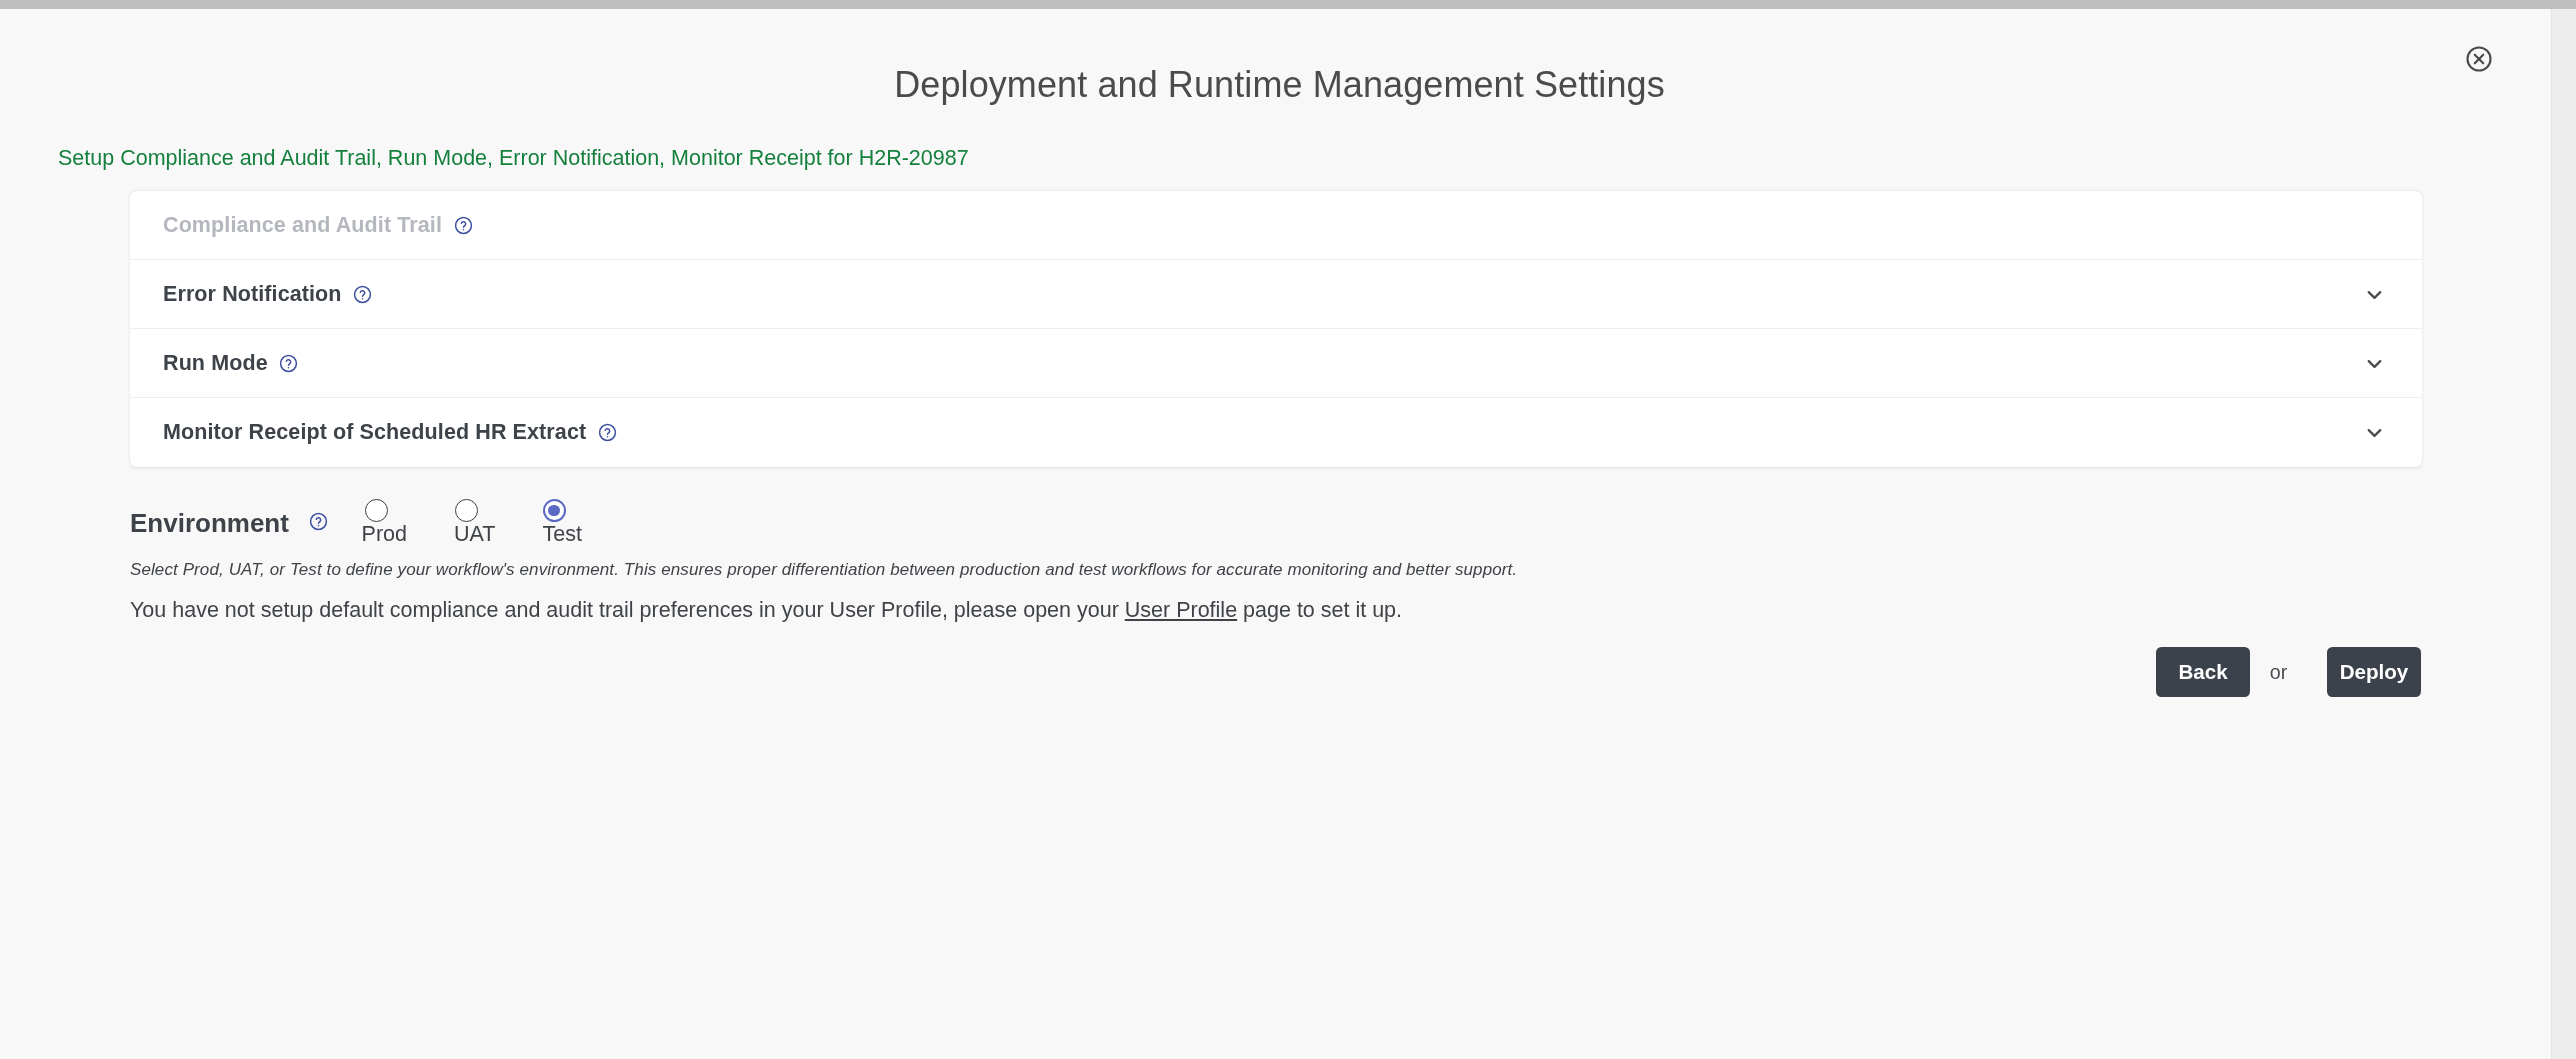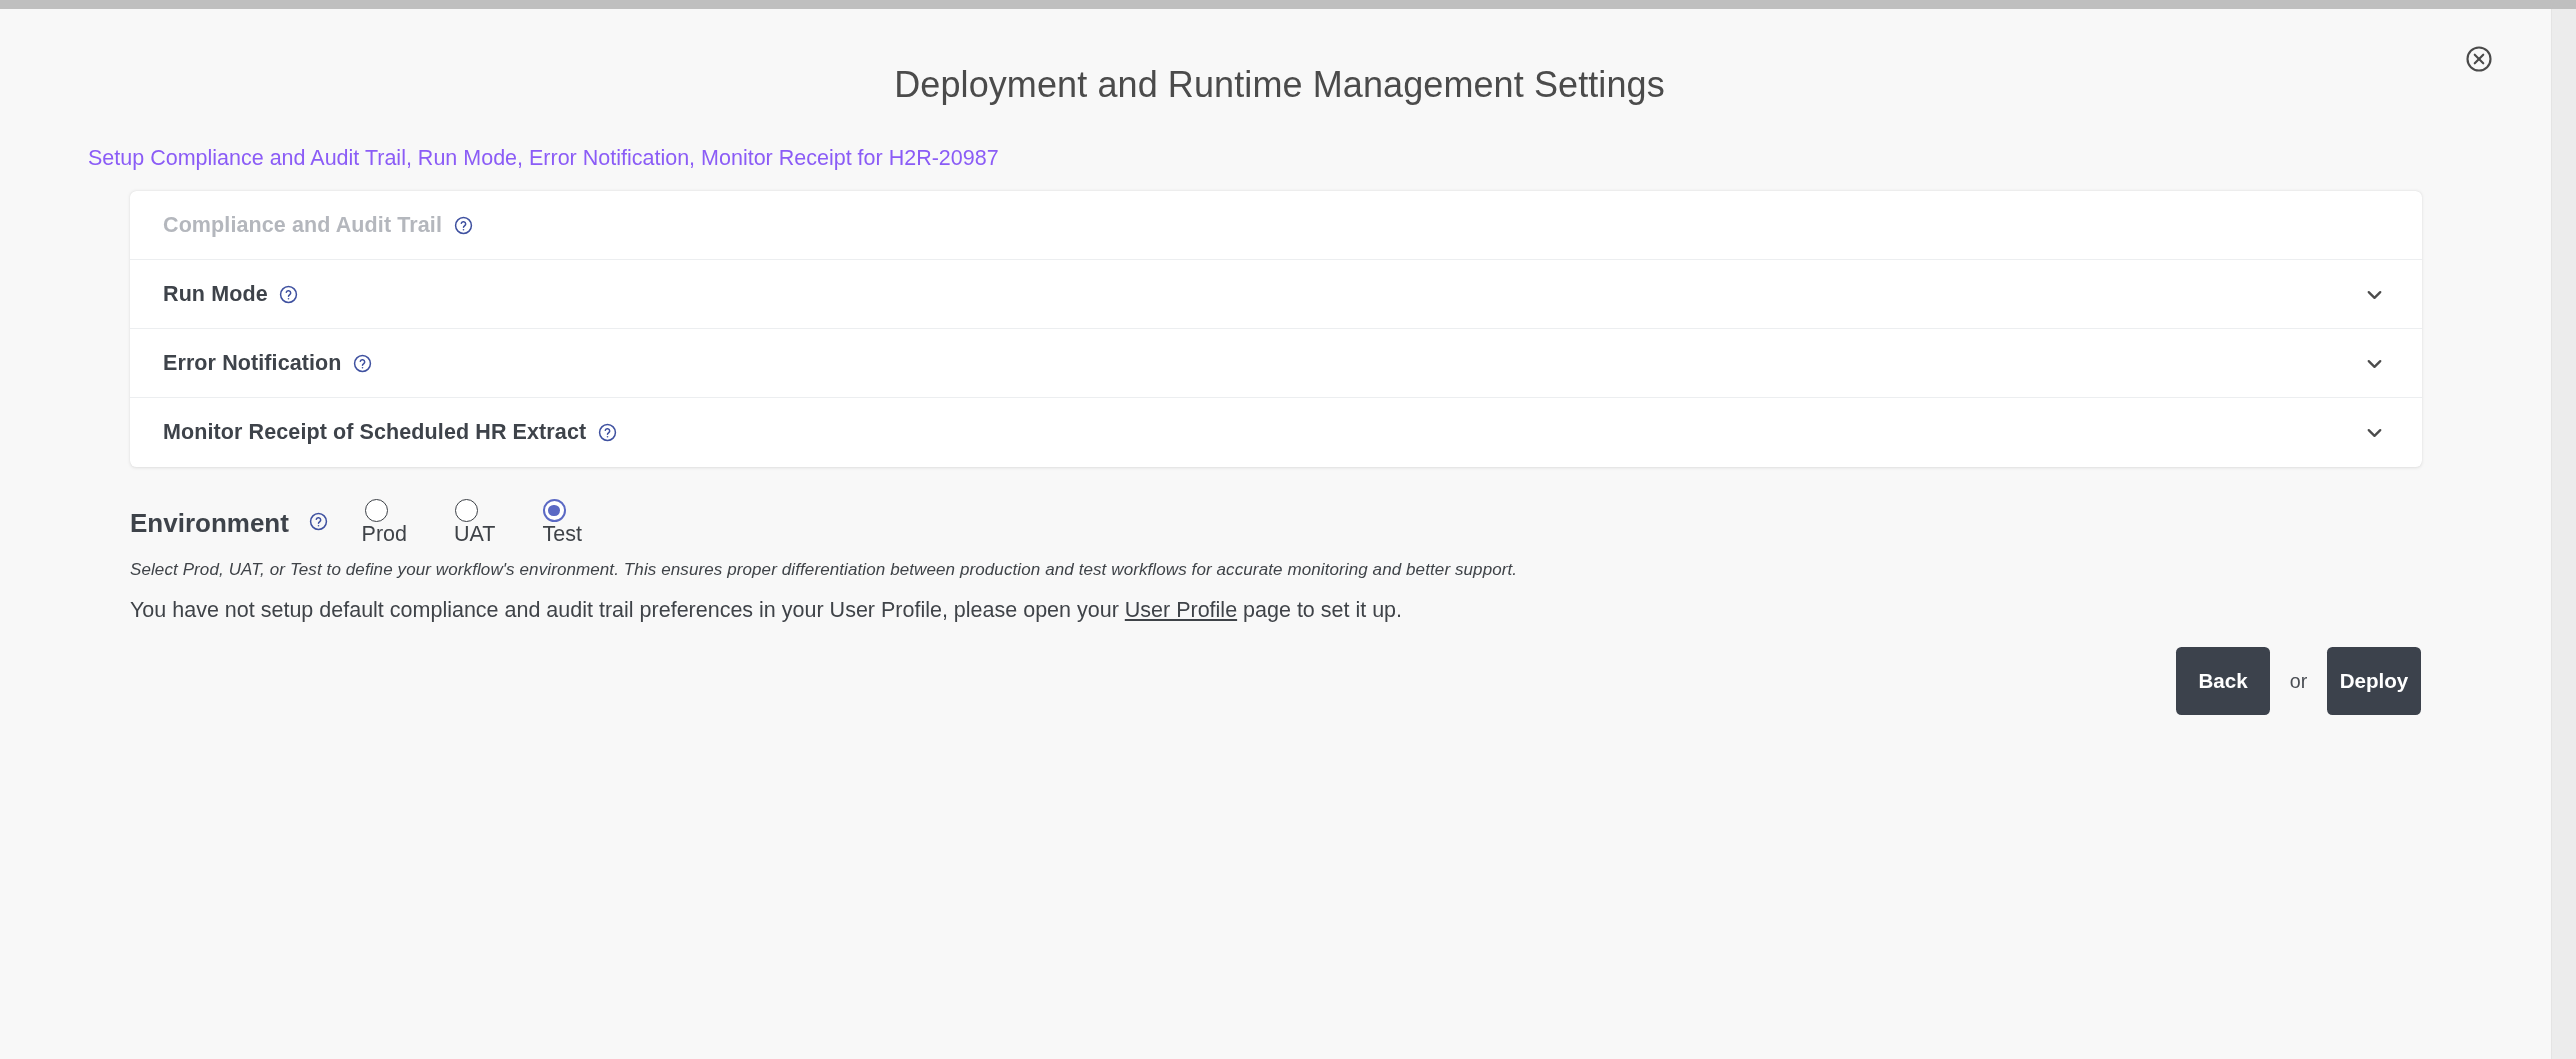--- a/index.html
+++ b/index.html
@@ -49,23 +49,23 @@
     font-weight: 400;
     color: #4b4b4b;
     margin: 0;
     padding-top: 55px;
     letter-spacing: 0.1px;
     padding-left: 8px;
   }
 
   .subtitle {
     margin: 0;
-    padding: 40px 0 0 88px;
+    padding: 40px 0 0 58px;
     font-size: 21.5px;
-    color: #8b5cf6;
+    color: #15803d;
     font-weight: 400;
   }
 
   .card {
     position: absolute;
     left: 130px; top: 182px;
     width: 2292px;
     background: #ffffff;
     border-radius: 6.3px;
     box-shadow: 0 0.9px 3.6px rgba(0,0,0,0.10), 0 0 0.9px rgba(0,0,0,0.10);
@@ -180,24 +180,25 @@
     align-items: center;
   }
   .btn {
     background: #3c424c;
     color: #ffffff;
     font-size: 20.6px;
     font-weight: 700;
     border: none;
     border-radius: 5.4px;
     padding: 0 9px;
-    height: 68px;
+    height: 50px;
     min-width: 94px;
     cursor: pointer;
     font-family: "Liberation Sans", sans-serif;
+    margin-left: 20px;
   }
   .or-text {
     margin: 0 19.7px;
     font-size: 19.7px;
     color: #4a4e54;
   }
 </style>
 </head>
 <body>
 
@@ -230,39 +231,39 @@
               <circle cx="12" cy="12" r="10"></circle>
               <path d="M9.2 9.2a2.9 2.9 0 0 1 5.6 1c0 1.9-2.8 2.4-2.8 4" stroke-linecap="round"></path>
               <circle cx="12" cy="17.4" r="1.05" fill="#3f51a0" stroke="none"></circle>
             </svg>
           </span>
         </div>
       </div>
 
       <div class="acc-row clickable">
         <div class="acc-left">
-          <span class="acc-label">Run Mode</span>
+          <span class="acc-label">Error Notification</span>
           <span>
             <svg class="help-icon" width="19" height="19" viewBox="0 0 24 24" fill="none" stroke="#3f51a0" stroke-width="1.9">
               <circle cx="12" cy="12" r="10"></circle>
               <path d="M9.2 9.2a2.9 2.9 0 0 1 5.6 1c0 1.9-2.8 2.4-2.8 4" stroke-linecap="round"></path>
               <circle cx="12" cy="17.4" r="1.05" fill="#3f51a0" stroke="none"></circle>
             </svg>
           </span>
         </div>
         <span>
           <svg class="chev" width="23" height="23" viewBox="0 0 24 24" fill="none" stroke="#4c4c4c" stroke-width="2.4" stroke-linecap="round" stroke-linejoin="round">
             <polyline points="6 9.5 12 15.5 18 9.5"></polyline>
           </svg>
         </span>
       </div>
 
       <div class="acc-row clickable">
         <div class="acc-left">
-          <span class="acc-label">Error Notification</span>
+          <span class="acc-label">Run Mode</span>
           <span>
             <svg class="help-icon" width="19" height="19" viewBox="0 0 24 24" fill="none" stroke="#3f51a0" stroke-width="1.9">
               <circle cx="12" cy="12" r="10"></circle>
               <path d="M9.2 9.2a2.9 2.9 0 0 1 5.6 1c0 1.9-2.8 2.4-2.8 4" stroke-linecap="round"></path>
               <circle cx="12" cy="17.4" r="1.05" fill="#3f51a0" stroke="none"></circle>
             </svg>
           </span>
         </div>
         <span>
           <svg class="chev" width="23" height="23" viewBox="0 0 24 24" fill="none" stroke="#4c4c4c" stroke-width="2.4" stroke-linecap="round" stroke-linejoin="round">

